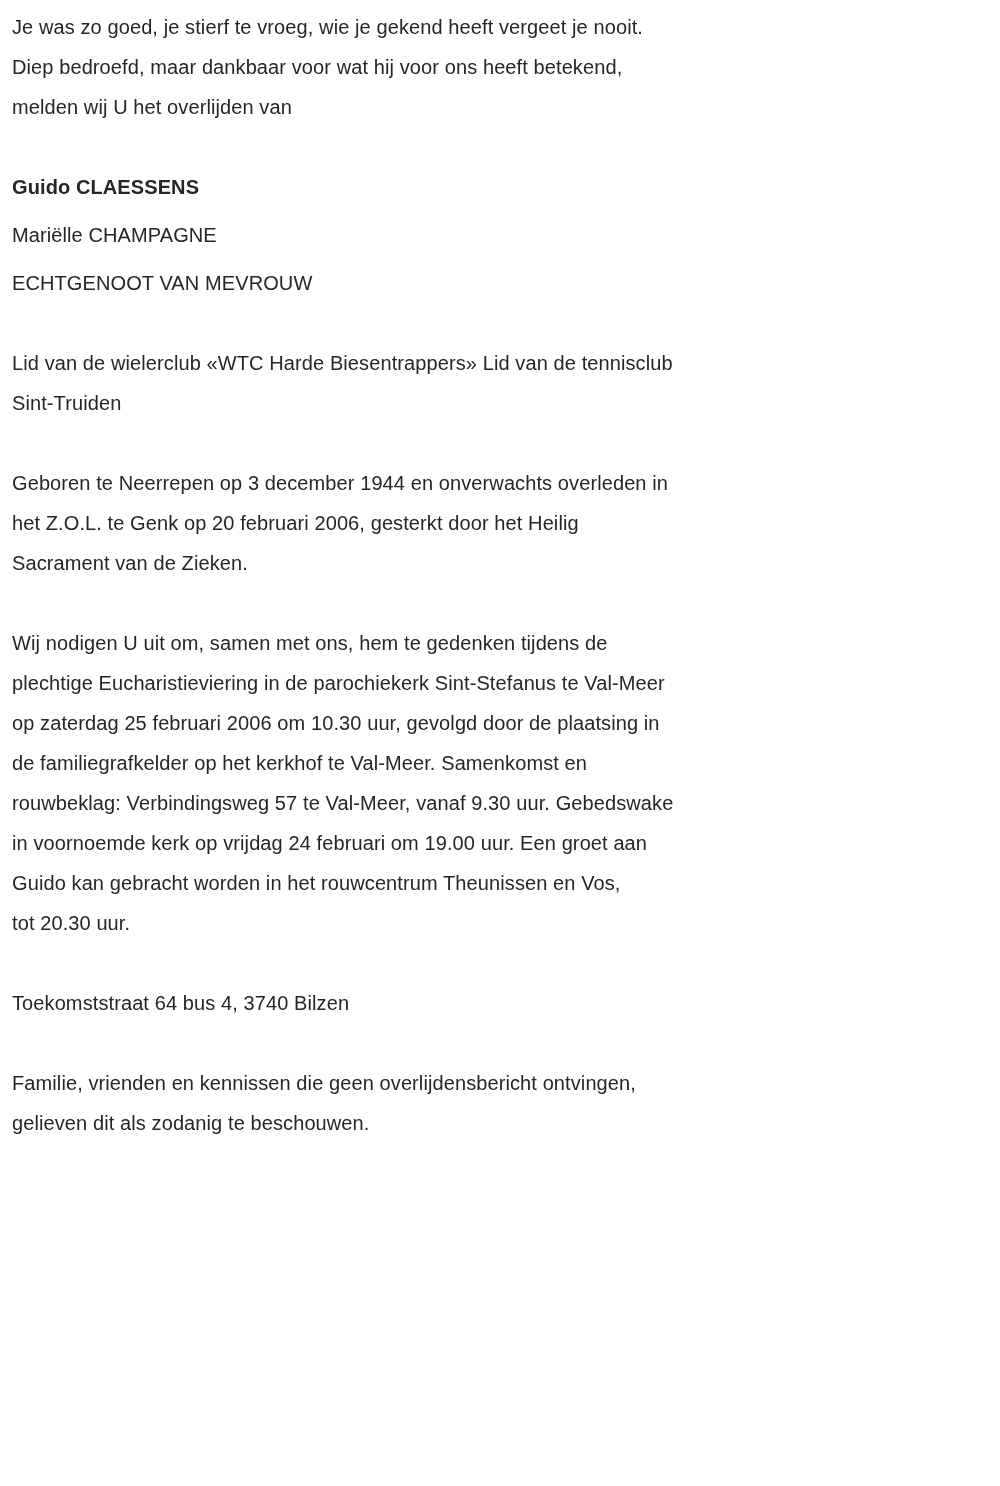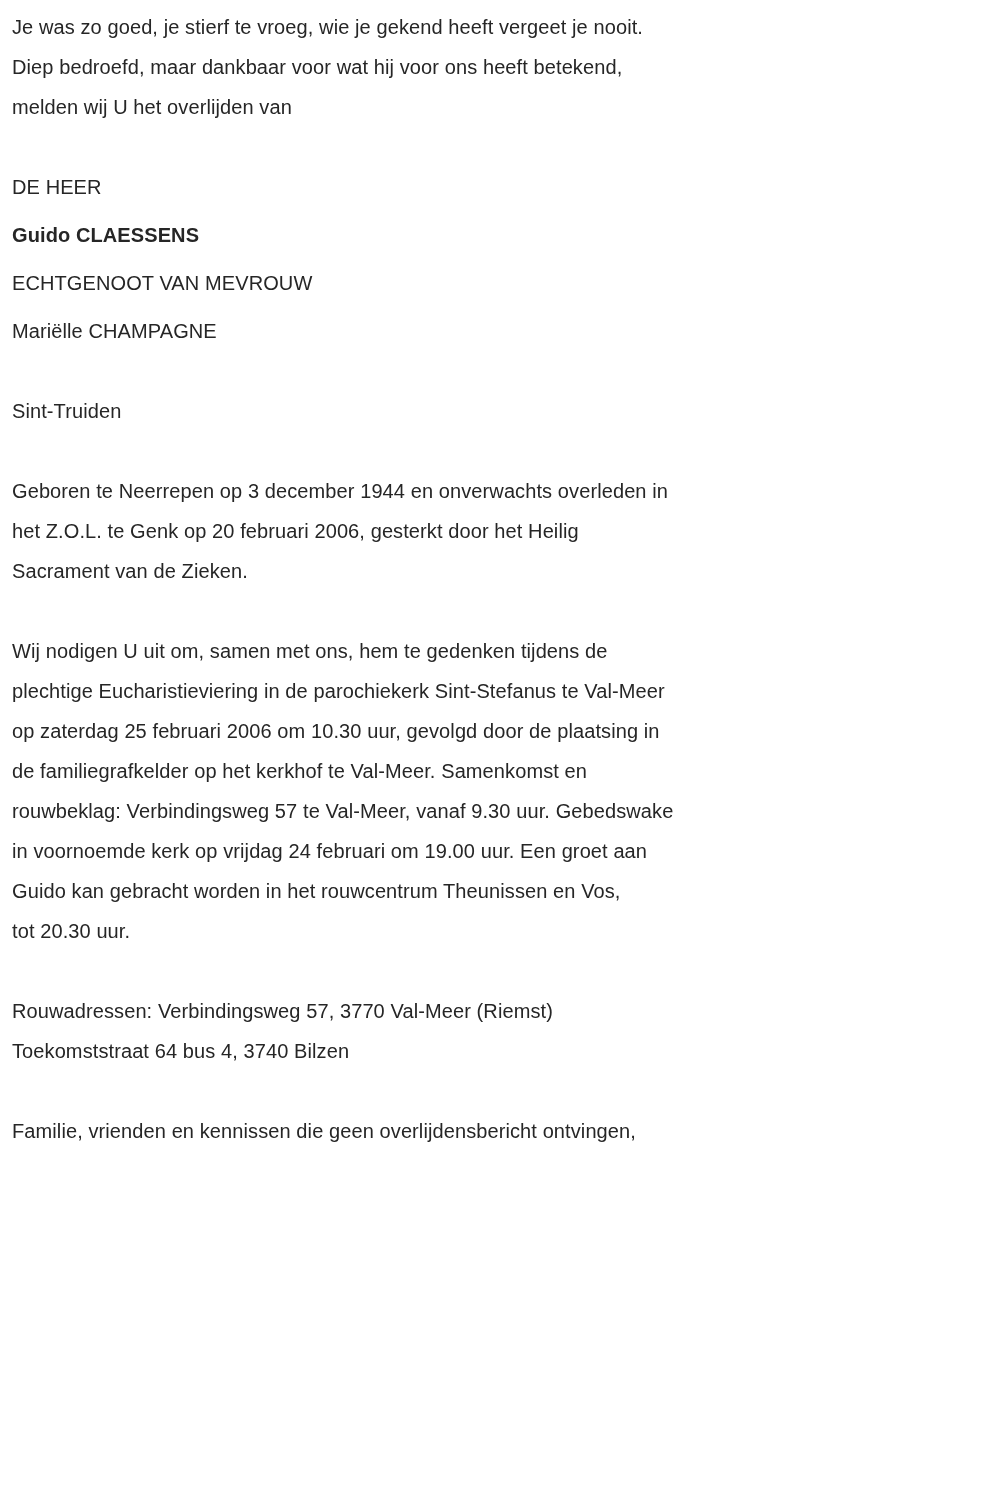--- a/index.html
+++ b/index.html
@@ -35,35 +35,33 @@
 
 <main class="doc" style="background: rgb(255, 255, 255); color: rgb(38, 38, 38);">
     <section class="block">
       <p class="para">
         <span class="line">Je was zo goed, je stierf te vroeg, wie je gekend heeft vergeet je nooit.</span>
         <span class="line">Diep bedroefd, maar dankbaar voor wat hij voor ons heeft betekend,</span>
         <span class="line">melden wij U het overlijden van</span>
       </p>
     </section>
     <section class="block">
-      <p class="para">
-        <span class="line">DE HEER</span>
-      </p>
       <p class="para bold">
         <span class="line">Guido CLAESSENS</span>
       </p>
       <p class="para">
-        <span class="line">ECHTGENOOT VAN MEVROUW</span>
+        <span class="line">Mariëlle CHAMPAGNE</span>
       </p>
       <p class="para">
-        <span class="line">Mariëlle CHAMPAGNE</span>
+        <span class="line">ECHTGENOOT VAN MEVROUW</span>
       </p>
     </section>
     <section class="block">
       <p class="para">
+        <span class="line">Lid van de wielerclub «WTC Harde Biesentrappers» Lid van de tennisclub</span>
         <span class="line">Sint-Truiden</span>
       </p>
     </section>
     <section class="block">
       <p class="para">
         <span class="line">Geboren te Neerrepen op 3 december 1944 en onverwachts overleden in</span>
         <span class="line">het Z.O.L. te Genk op 20 februari 2006, gesterkt door het Heilig</span>
         <span class="line">Sacrament van de Zieken.</span>
       </p>
     </section>
@@ -74,22 +72,22 @@
         <span class="line">op zaterdag 25 februari 2006 om 10.30 uur, gevolgd door de plaatsing in</span>
         <span class="line">de familiegrafkelder op het kerkhof te Val-Meer. Samenkomst en</span>
         <span class="line">rouwbeklag: Verbindingsweg 57 te Val-Meer, vanaf 9.30 uur. Gebedswake</span>
         <span class="line">in voornoemde kerk op vrijdag 24 februari om 19.00 uur. Een groet aan</span>
         <span class="line">Guido kan gebracht worden in het rouwcentrum Theunissen en Vos,</span>
         <span class="line">tot 20.30 uur.</span>
       </p>
     </section>
     <section class="block">
       <p class="para">
-        <span class="line">Rouwadressen: Verbindingsweg 57, 3770 Val-Meer (Riemst)</span>
         <span class="line">Toekomststraat 64 bus 4, 3740 Bilzen</span>
       </p>
     </section>
     <section class="block">
       <p class="para">
         <span class="line">Familie, vrienden en kennissen die geen overlijdensbericht ontvingen,</span>
+        <span class="line">gelieven dit als zodanig te beschouwen.</span>
       </p>
     </section>
   </main>
 
 </body></html>

